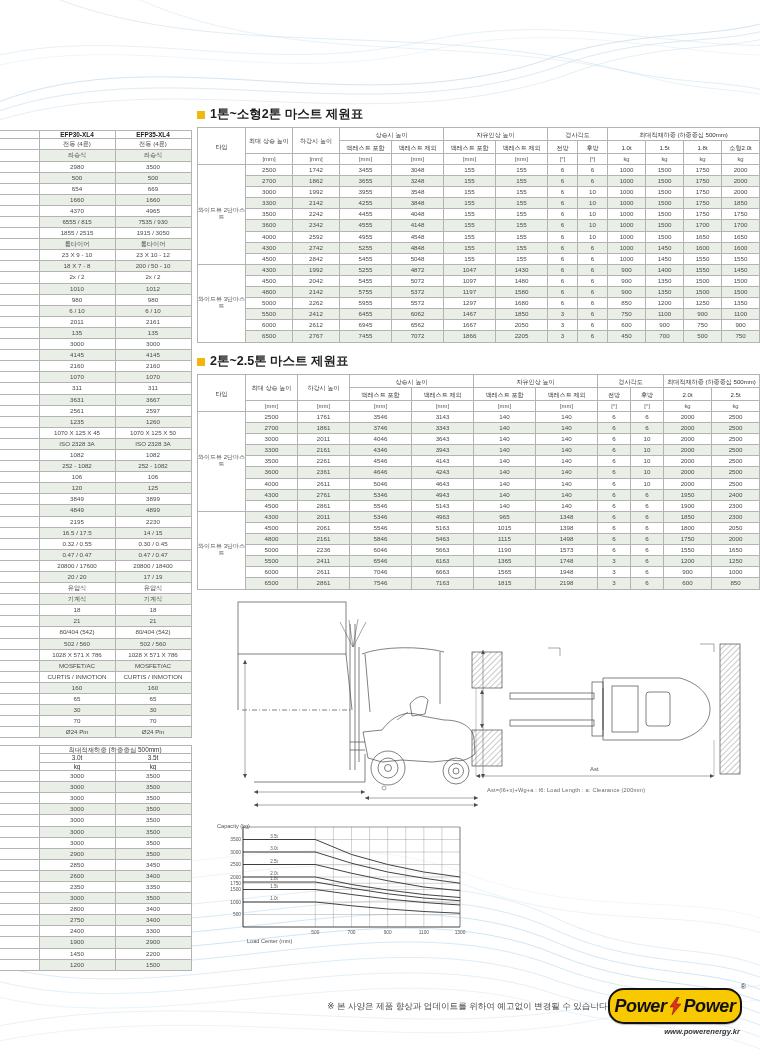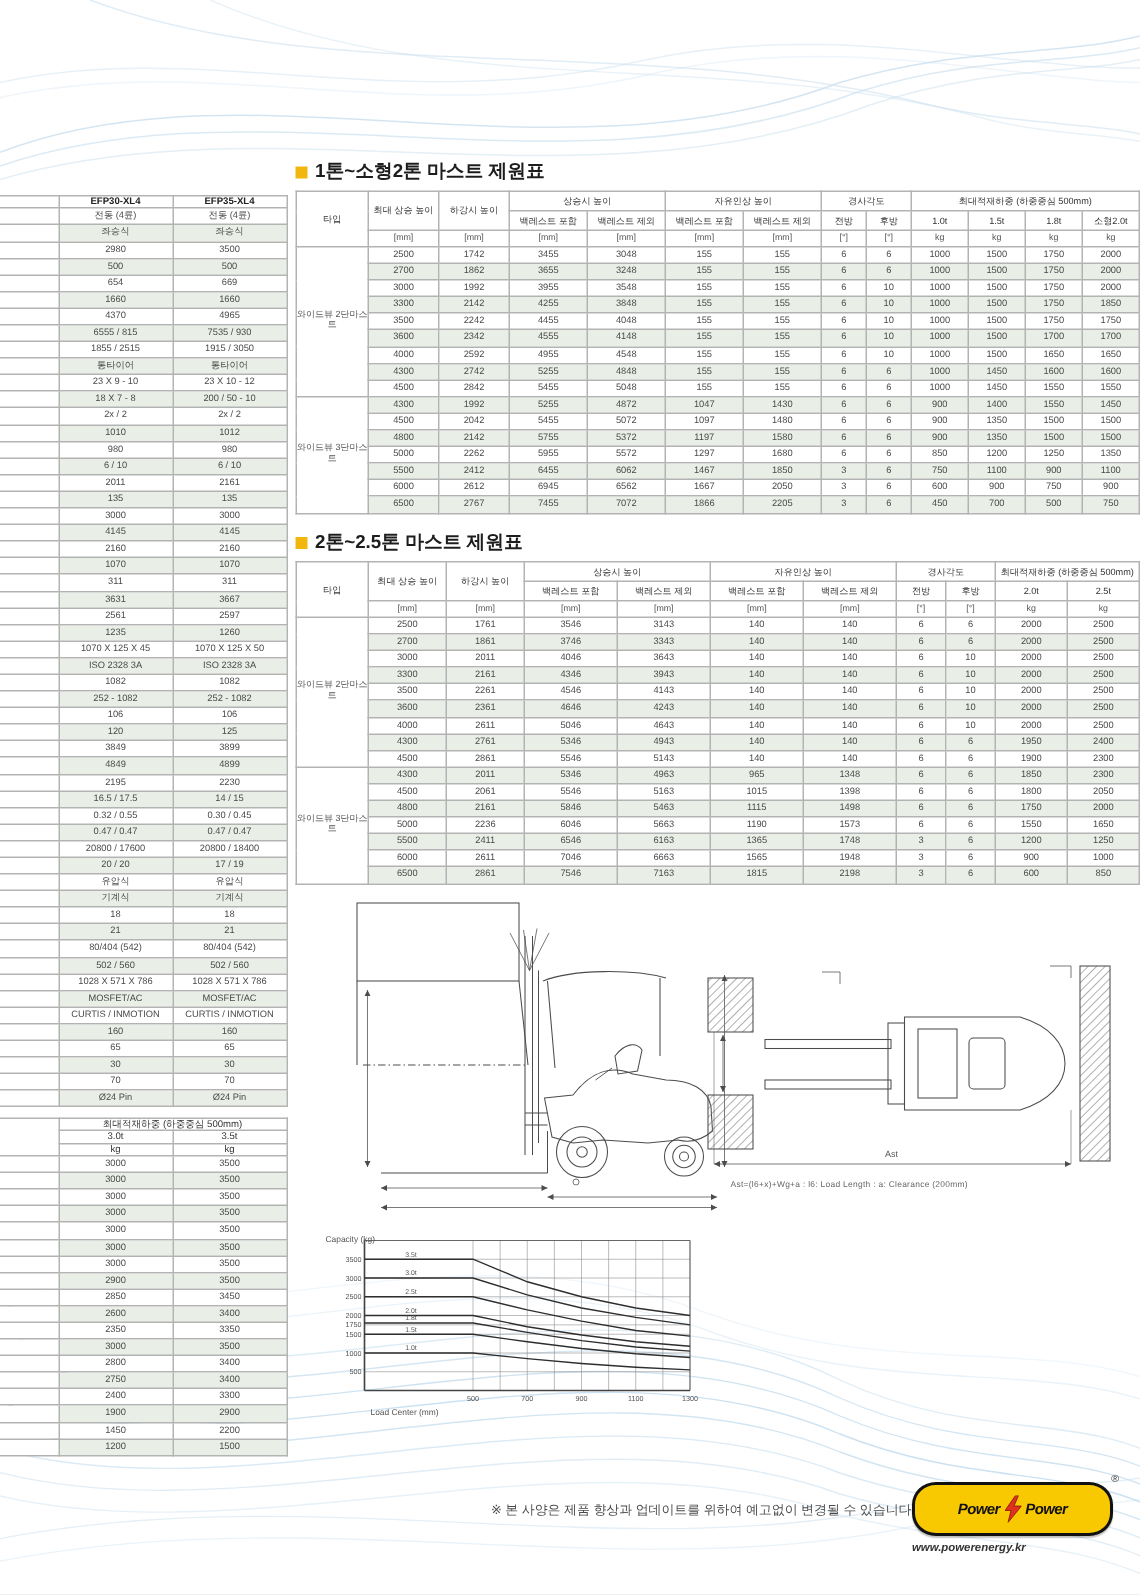--- a/index.html
+++ b/index.html
@@ -41,23 +41,23 @@
   .diagram{position:absolute;}
   .diagram svg{display:block;}
   #diagram-caption{position:absolute;left:487px;top:787px;font-size:5.6px;color:#666;letter-spacing:0.2px;}
 
   
   #footer-note{position:absolute;left:300px;top:1001px;width:310px;font-size:8.6px;color:#4a4a4a;text-align:right;}
   #logo{position:absolute;left:608px;top:988px;width:132px;}
   #logo-oval{position:relative;width:130px;height:32px;background:#f8c800;border:2.5px solid #111;
              border-radius:16px/15px;display:flex;align-items:center;justify-content:center;gap:3px;
              box-shadow:0 1px 1px rgba(0,0,0,.25);}
-  #logo-oval .brand{font-style:italic;font-weight:bold;font-size:10px;color:#111;letter-spacing:-0.4px;}
+  #logo-oval .brand{font-style:italic;font-weight:bold;font-size:18px;color:#111;letter-spacing:-0.4px;}
   #logo-reg{position:absolute;right:-6px;top:-7px;font-size:7px;color:#333;}
-  #logo-url{margin-top:3px;text-align:left;font-size:7.6px;font-weight:bold;font-style:italic;color:#333;}
+  #logo-url{margin-top:3px;text-align:right;font-size:7.6px;font-weight:bold;font-style:italic;color:#333;}
 </style>
 </head>
 <body>
 
 <div id="page">
 
   <svg class="layer" style="left:0;top:0;z-index:0" width="760" height="150" viewBox="0 0 760 150">
     <g fill="none" stroke="#c9dfee" stroke-width="1">
       <path d="M-20,110 C150,30 360,130 560,55 C650,28 720,40 780,18" opacity="0.8"></path>
       <path d="M-20,118 C160,45 370,138 570,62 C660,33 725,46 780,26" opacity="0.65"></path>

